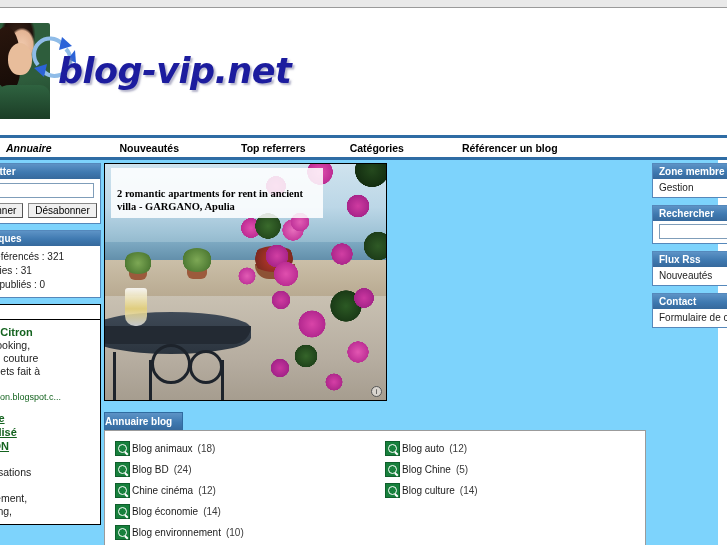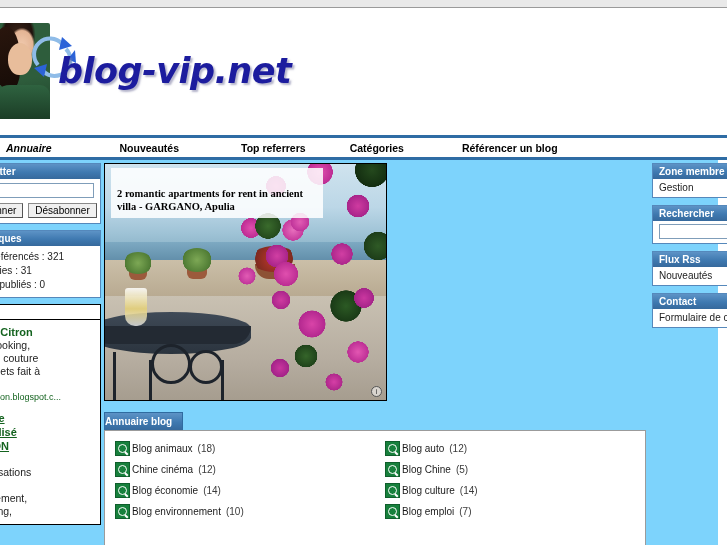--- a/index.html
+++ b/index.html
@@ -563,20 +563,25 @@
           <div id="annuaire-cols">
 
             <div class="annuaire-col">
               <div class="cat-row">
                 <span class="mag-icon"></span>
                 <span class="cat-label">Blog animaux</span>
                 <span class="cat-count">(18)</span>
               </div>
               <div class="cat-row">
                 <span class="mag-icon"></span>
+                <span class="cat-label">Blog BD</span>
+                <span class="cat-count">(24)</span>
+              </div>
+              <div class="cat-row">
+                <span class="mag-icon"></span>
                 <span class="cat-label">Chine cinéma</span>
                 <span class="cat-count">(12)</span>
               </div>
               <div class="cat-row">
                 <span class="mag-icon"></span>
                 <span class="cat-label">Blog économie</span>
                 <span class="cat-count">(14)</span>
               </div>
               <div class="cat-row">
                 <span class="mag-icon"></span>
@@ -598,25 +603,20 @@
               </div>
               <div class="cat-row">
                 <span class="mag-icon"></span>
                 <span class="cat-label">Blog Chine</span>
                 <span class="cat-count">(5)</span>
               </div>
               <div class="cat-row">
                 <span class="mag-icon"></span>
                 <span class="cat-label">Blog culture</span>
                 <span class="cat-count">(14)</span>
-              </div>
-              <div class="cat-row">
-                <span class="mag-icon"></span>
-                <span class="cat-label">Blog emploi</span>
-                <span class="cat-count">(7)</span>
               </div>
               <div class="cat-row">
                 
                 
                 
               </div>
             </div>
 
           </div>
         </div>

